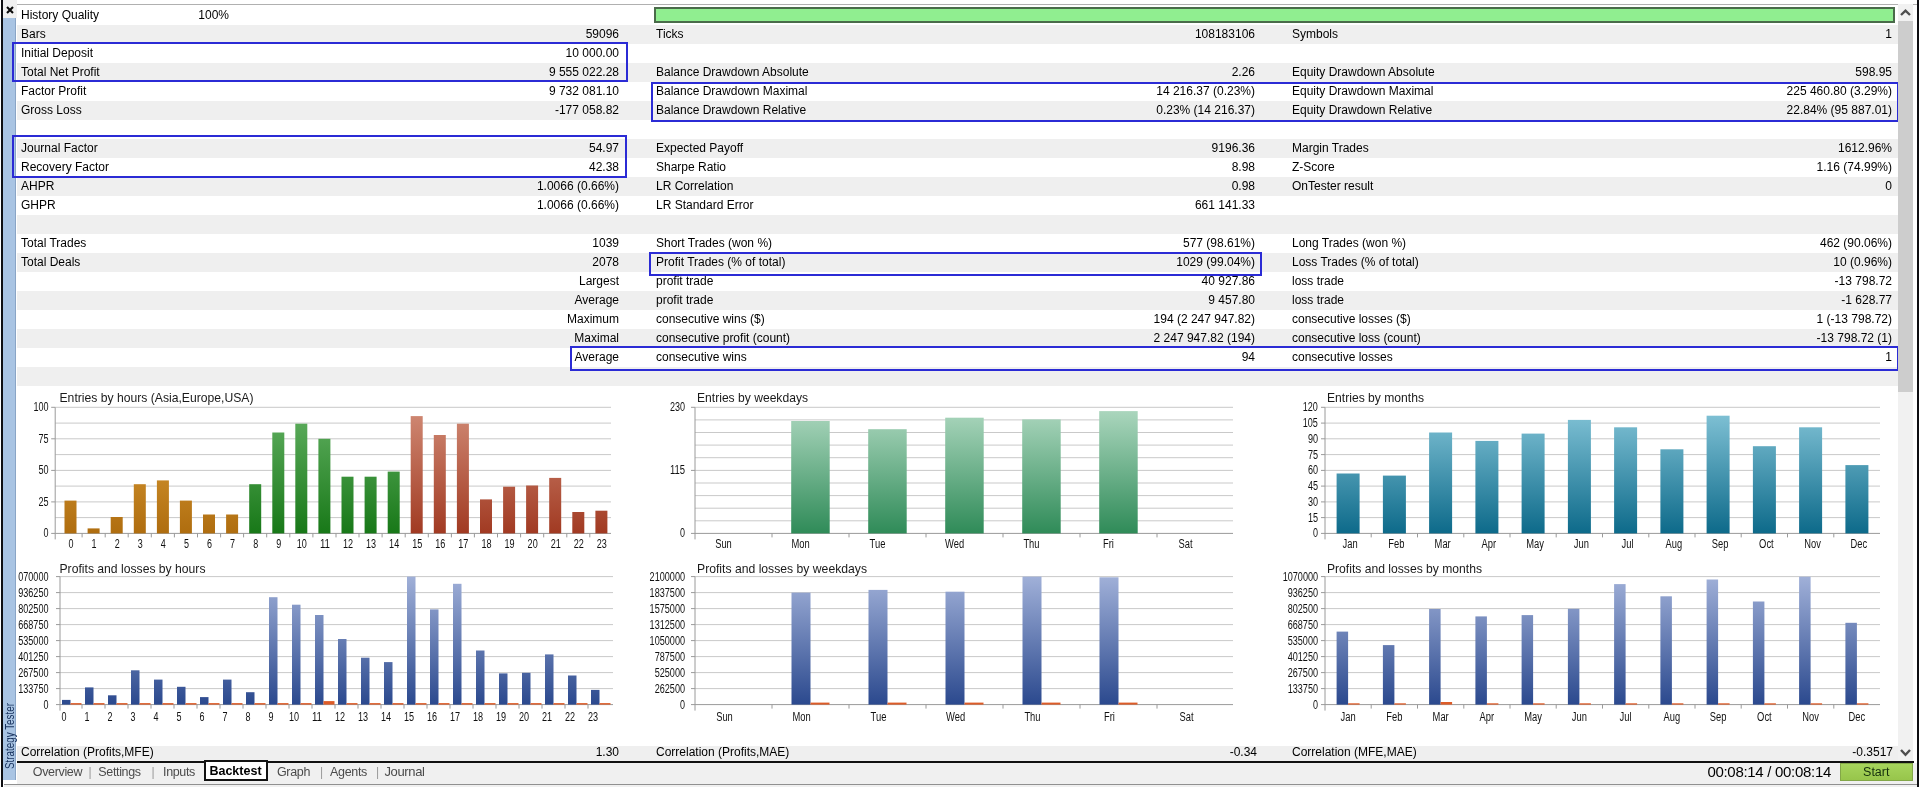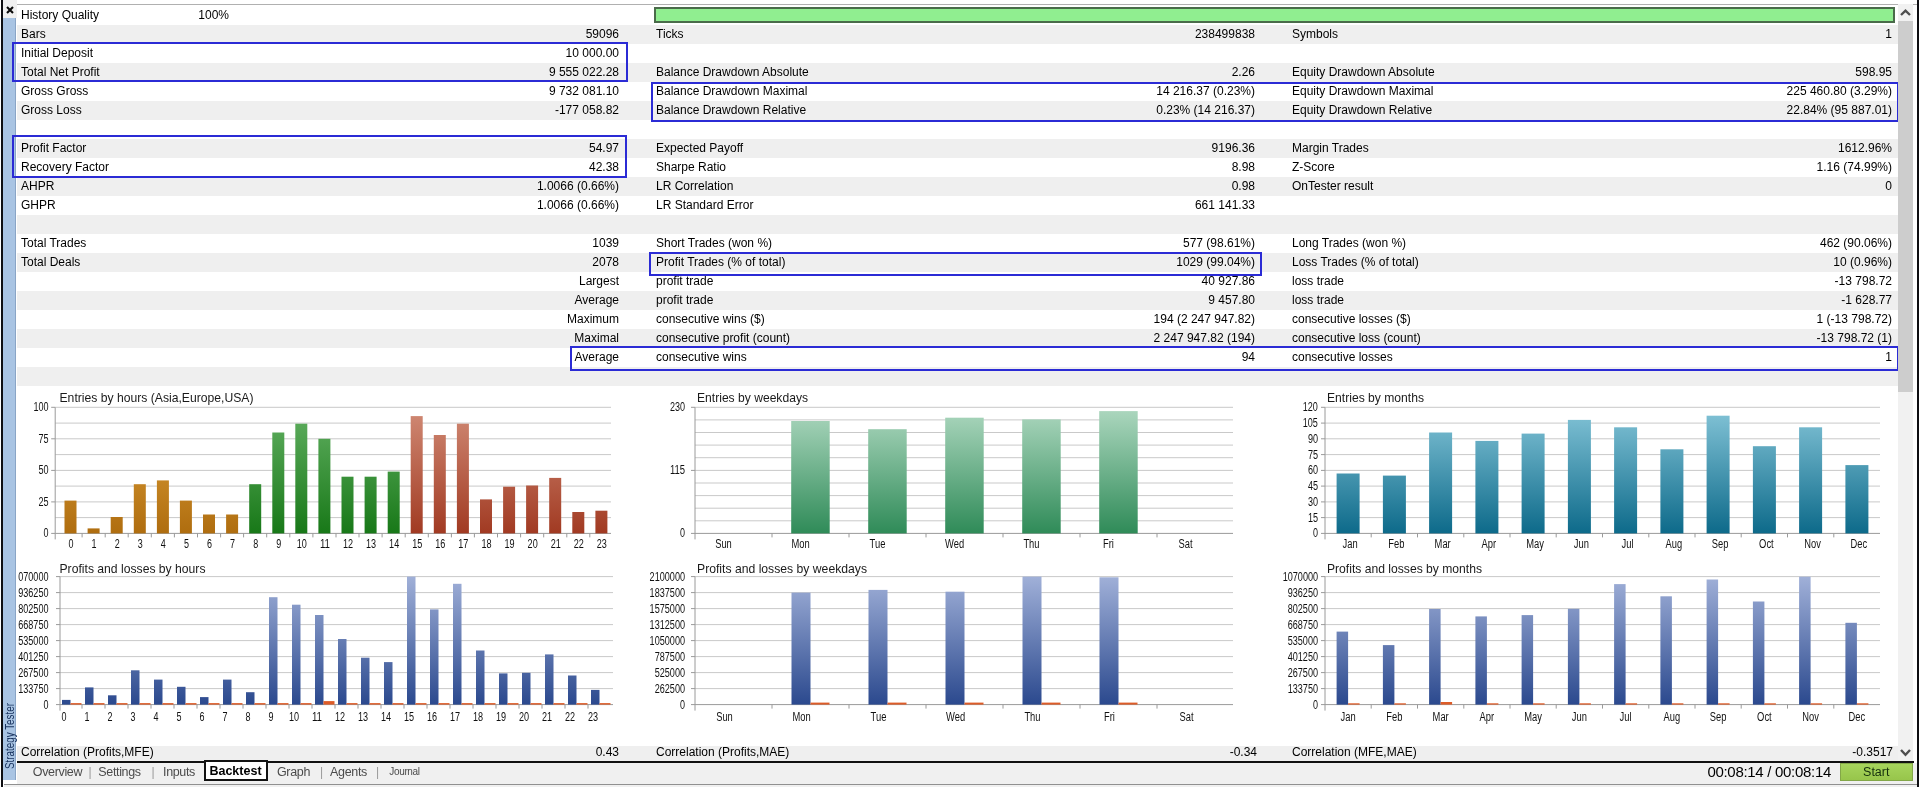--- a/index.html
+++ b/index.html
@@ -42,54 +42,54 @@
 <div class="rw g" style="top:367px"></div>
 <div class="ab" style="left:654px;top:7px;width:1241px;height:16px;background:#90ee90;border:2.2px solid #4a6b4a"></div>
 <div class="ab t" style="left:0;top:6px;width:1530px;height:19px">
     <span class="lbl" style="left:21px">History Quality</span>
     <span class="val" style="right:1301px">100%</span>
   </div>
 <div class="ab t" style="left:0;top:25px;width:1920px;height:23px">
     <span class="lbl" style="left:21px">Bars</span>
     <span class="val" style="right:1301px">59096</span>
     <span class="lbl" style="left:656px">Ticks</span>
-    <span class="val" style="right:665px">238499838</span>
+    <span class="val" style="right:665px">108183106</span>
     <span class="lbl" style="left:1292px">Symbols</span>
     <span class="val" style="right:28px">1</span>
   </div>
 <div class="ab t" style="left:0;top:44px;width:1920px;height:19px">
     <span class="lbl" style="left:21px">Initial Deposit</span>
     <span class="val" style="right:1301px">10 000.00</span>
   </div>
 <div class="ab t" style="left:0;top:63px;width:1920px;height:19px">
     <span class="lbl" style="left:21px">Total Net Profit</span>
     <span class="val" style="right:1301px">9 555 022.28</span>
     <span class="lbl" style="left:656px">Balance Drawdown Absolute</span>
     <span class="val" style="right:665px">2.26</span>
     <span class="lbl" style="left:1292px">Equity Drawdown Absolute</span>
     <span class="val" style="right:28px">598.95</span>
   </div>
 <div class="ab t" style="left:0;top:82px;width:1920px;height:19px">
-    <span class="lbl" style="left:21px">Gross Gross</span>
+    <span class="lbl" style="left:21px">Factor Profit</span>
     <span class="val" style="right:1301px">9 732 081.10</span>
     <span class="lbl" style="left:656px">Balance Drawdown Maximal</span>
     <span class="val" style="right:665px">14 216.37 (0.23%)</span>
     <span class="lbl" style="left:1292px">Equity Drawdown Maximal</span>
     <span class="val" style="right:28px">225 460.80 (3.29%)</span>
   </div>
 <div class="ab t" style="left:0;top:101px;width:1920px;height:19px">
     <span class="lbl" style="left:21px">Gross Loss</span>
     <span class="val" style="right:1301px">-177 058.82</span>
     <span class="lbl" style="left:656px">Balance Drawdown Relative</span>
     <span class="val" style="right:665px">0.23% (14 216.37)</span>
     <span class="lbl" style="left:1292px">Equity Drawdown Relative</span>
     <span class="val" style="right:28px">22.84% (95 887.01)</span>
   </div>
 <div class="ab t" style="left:0;top:139px;width:1920px;height:19px">
-    <span class="lbl" style="left:21px">Profit Factor</span>
+    <span class="lbl" style="left:21px">Journal Factor</span>
     <span class="val" style="right:1301px">54.97</span>
     <span class="lbl" style="left:656px">Expected Payoff</span>
     <span class="val" style="right:665px">9196.36</span>
     <span class="lbl" style="left:1292px">Margin Trades</span>
     <span class="val" style="right:28px">1612.96%</span>
   </div>
 <div class="ab t" style="left:0;top:158px;width:1920px;height:19px">
     <span class="lbl" style="left:21px">Recovery Factor</span>
     <span class="val" style="right:1301px">42.38</span>
     <span class="lbl" style="left:656px">Sharpe Ratio</span>
@@ -636,34 +636,34 @@
     <text x="1619.6" y="721" font-size="12" fill="#111" textLength="12.0" lengthAdjust="spacingAndGlyphs">Jul</text>
     <text x="1663.6" y="721" font-size="12" fill="#111" textLength="16.6" lengthAdjust="spacingAndGlyphs">Aug</text>
     <text x="1709.8" y="721" font-size="12" fill="#111" textLength="16.6" lengthAdjust="spacingAndGlyphs">Sep</text>
     <text x="1757.1" y="721" font-size="12" fill="#111" textLength="14.6" lengthAdjust="spacingAndGlyphs">Oct</text>
     <text x="1802.3" y="721" font-size="12" fill="#111" textLength="16.6" lengthAdjust="spacingAndGlyphs">Nov</text>
     <text x="1848.6" y="721" font-size="12" fill="#111" textLength="16.6" lengthAdjust="spacingAndGlyphs">Dec</text>
   </svg>
 <div class="ab g" style="left:17px;top:746px;width:1881px;height:15px"></div>
 <div class="ab t" style="left:0;top:744px;width:1920px;height:17px;line-height:17px">
     <span class="lbl" style="left:21px">Correlation (Profits,MFE)</span>
-    <span class="val" style="right:1301px">0.43</span>
+    <span class="val" style="right:1301px">1.30</span>
     <span class="lbl" style="left:656px">Correlation (Profits,MAE)</span>
     <span class="val" style="right:663px">-0.34</span>
     <span class="lbl" style="left:1292px">Correlation (MFE,MAE)</span>
     <span class="val" style="right:27px">-0.3517</span>
   </div>
 <div class="ab" style="left:17px;top:760.5px;width:1897px;height:2px;background:#111"></div>
 <div class="ab" style="left:17px;top:762.5px;width:1900px;height:21px;background:#f0f0f0"></div>
 <div class="ab" style="left:57.5px;top:762px;transform:translateX(-50%);font-size:12.5px;letter-spacing:-0.35px;line-height:20px;color:#4b4b4b">Overview</div>
 <div class="ab" style="left:119.5px;top:762px;transform:translateX(-50%);font-size:12.5px;letter-spacing:-0.35px;line-height:20px;color:#4b4b4b">Settings</div>
 <div class="ab" style="left:179px;top:762px;transform:translateX(-50%);font-size:12.5px;letter-spacing:-0.35px;line-height:20px;color:#4b4b4b">Inputs</div>
 <div class="ab" style="left:293.5px;top:762px;transform:translateX(-50%);font-size:12.5px;letter-spacing:-0.35px;line-height:20px;color:#4b4b4b">Graph</div>
 <div class="ab" style="left:348.5px;top:762px;transform:translateX(-50%);font-size:12.5px;letter-spacing:-0.35px;line-height:20px;color:#4b4b4b">Agents</div>
-<div class="ab" style="left:404.5px;top:762px;transform:translateX(-50%);font-size:10px;letter-spacing:-0.35px;line-height:20px;color:#4b4b4b">Journal</div>
+<div class="ab" style="left:404.5px;top:762px;transform:translateX(-50%);font-size:13px;letter-spacing:-0.35px;line-height:20px;color:#4b4b4b">Journal</div>
 <div class="ab" style="left:88.5px;top:762px;font-size:12px;line-height:20px;color:#999">|</div>
 <div class="ab" style="left:151.5px;top:762px;font-size:12px;line-height:20px;color:#999">|</div>
 <div class="ab" style="left:320px;top:762px;font-size:12px;line-height:20px;color:#999">|</div>
 <div class="ab" style="left:376px;top:762px;font-size:12px;line-height:20px;color:#999">|</div>
 <div class="ab" style="left:203.5px;top:759.5px;width:64px;height:21.5px;background:#fff;border:2px solid #111;font-size:12.5px;font-weight:bold;color:#000;text-align:center;line-height:18px">Backtest</div>
 <div class="ab" style="right:89px;top:762px;font-size:15px;letter-spacing:-0.3px;line-height:19px;color:#000000">00:08:14 / 00:08:14</div>
 <div class="ab" style="left:1839.5px;top:762.5px;width:73.5px;height:18.5px;background:linear-gradient(#a6d45c,#97c54b);border:1px solid #83a748;font-size:12.5px;color:#15300d;text-align:center;line-height:17px">Start</div>
 <div class="ab" style="left:4px;top:783.5px;width:1913px;height:1px;background:#909090"></div>
 <div class="ab" style="left:4px;top:784.5px;width:1913px;height:2.5px;background:#f0f0f0"></div>
 <div class="ab" style="left:1898px;top:4px;width:15px;height:757px;background:#f1f1f1"></div>

